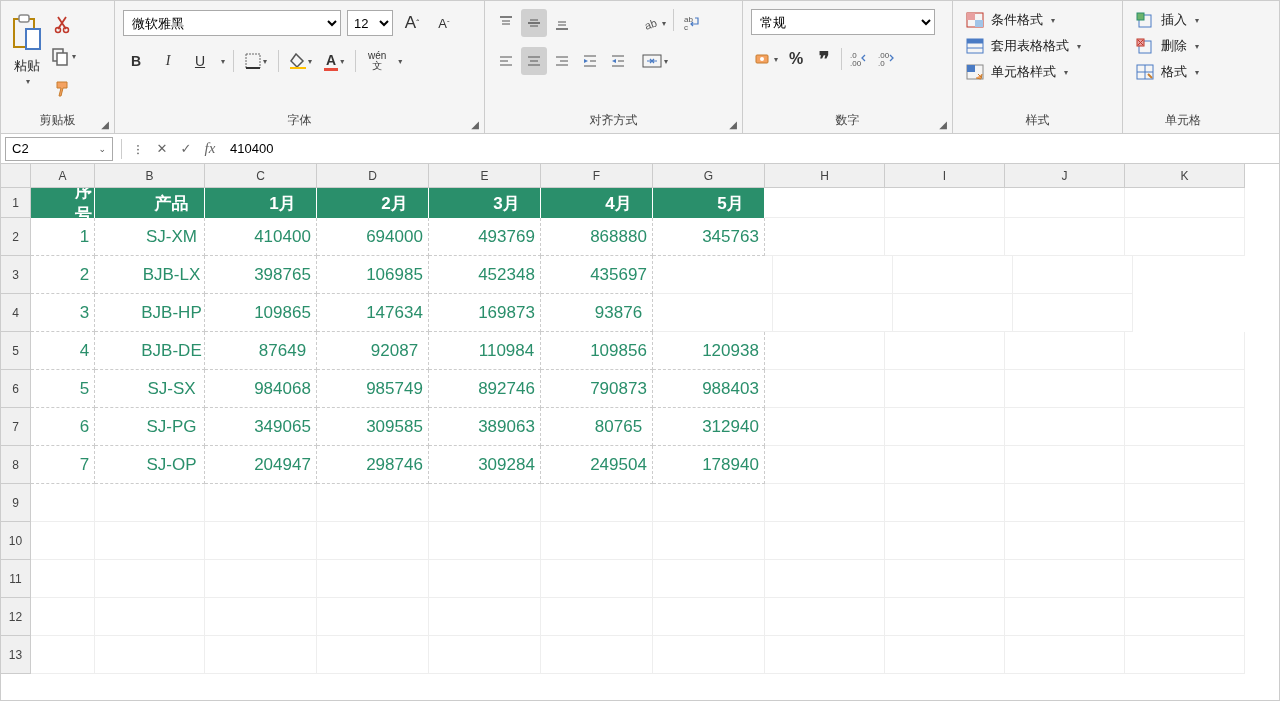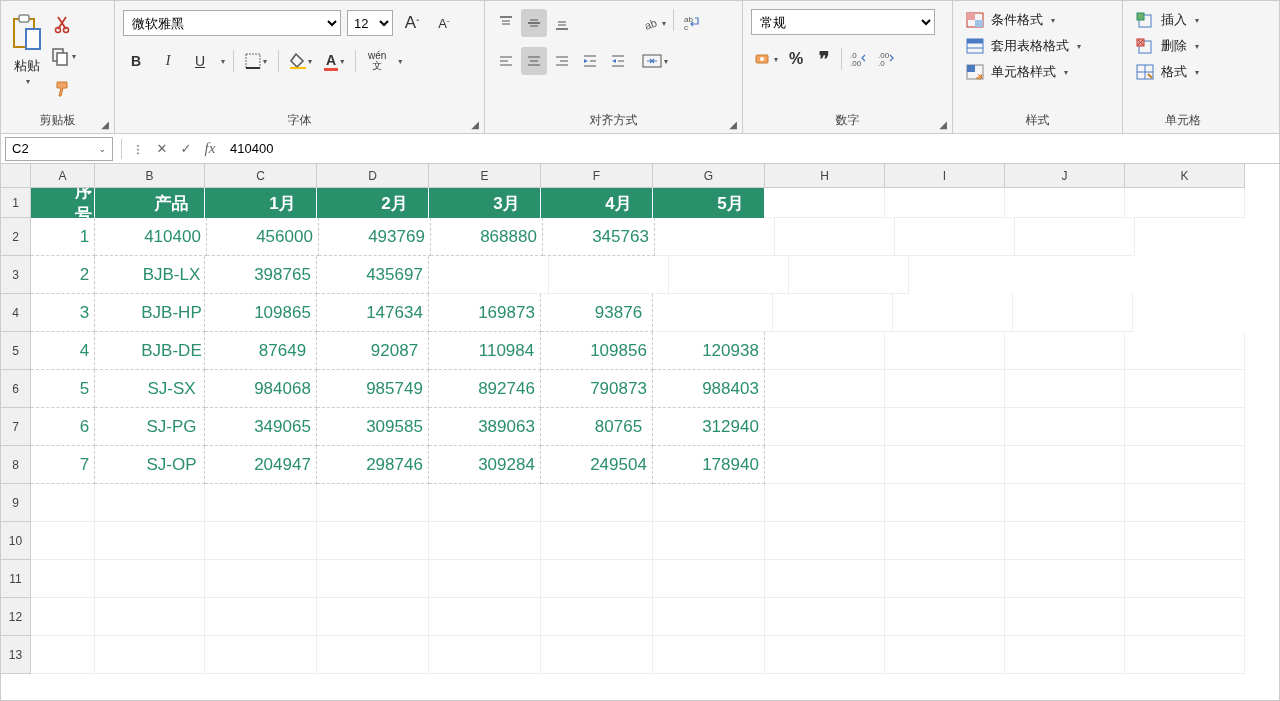--- a/index.html
+++ b/index.html
@@ -441,34 +441,37 @@
         <div class="cell header-cell cE">3月</div>
         <div class="cell header-cell cF">4月</div>
         <div class="cell header-cell cG">5月</div>
         <div class="empty-cell cH" style="height: 30px;"></div>
         <div class="empty-cell cI" style="height: 30px;"></div>
         <div class="empty-cell cJ" style="height: 30px;"></div>
         <div class="empty-cell cK" style="height: 30px;"></div>
       </div>
       <div class="data-row">
         <div class="cell data-cell cA">1</div>
+        <div class="cell data-cell cB">SJ-XM</div>
         <div class="cell data-cell cC">410400</div>
-        <div class="cell data-cell cD">456000</div>
+        <div class="cell data-cell cD">694000</div>
         <div class="cell data-cell cE">493769</div>
         <div class="cell data-cell cF">868880</div>
         <div class="cell data-cell cG">345763</div>
         <div class="empty-cell cH" style="height: 38px;"></div>
         <div class="empty-cell cI" style="height: 38px;"></div>
         <div class="empty-cell cJ" style="height: 38px;"></div>
         <div class="empty-cell cK" style="height: 38px;"></div>
       </div>
       <div class="data-row">
         <div class="cell data-cell cA">2</div>
         <div class="cell data-cell cB">BJB-LX</div>
         <div class="cell data-cell cC">398765</div>
+        <div class="cell data-cell cE">106985</div>
+        <div class="cell data-cell cF">452348</div>
         <div class="cell data-cell cG">435697</div>
         <div class="empty-cell cH" style="height: 38px;"></div>
         <div class="empty-cell cI" style="height: 38px;"></div>
         <div class="empty-cell cJ" style="height: 38px;"></div>
         <div class="empty-cell cK" style="height: 38px;"></div>
       </div>
       <div class="data-row">
         <div class="cell data-cell cA">3</div>
         <div class="cell data-cell cB">BJB-HP</div>
         <div class="cell data-cell cC">109865</div>

